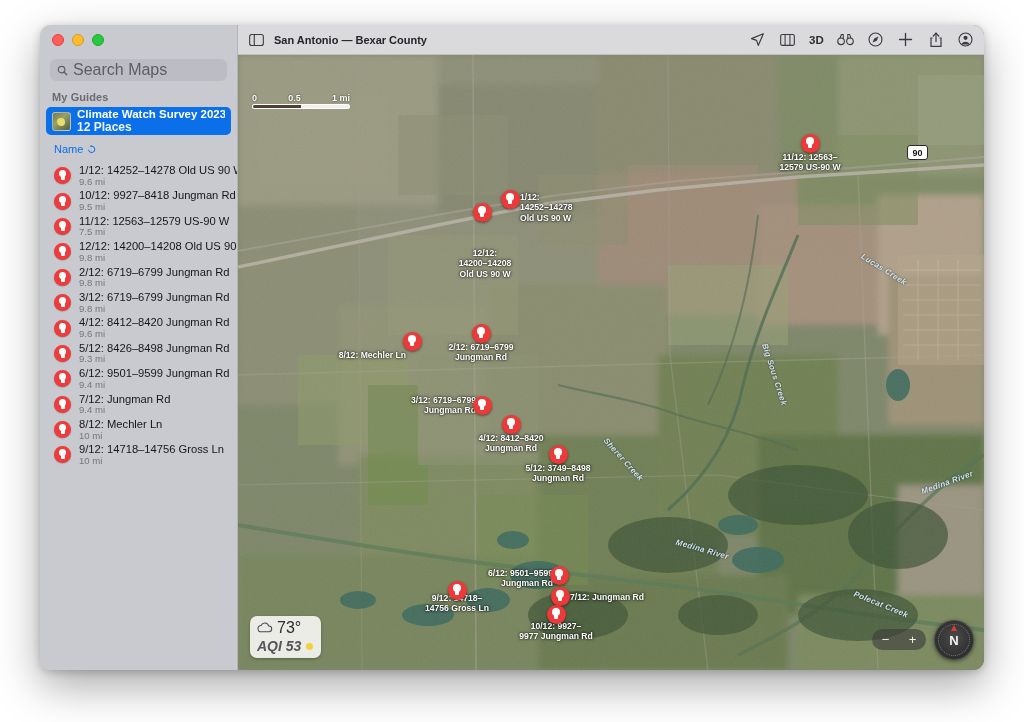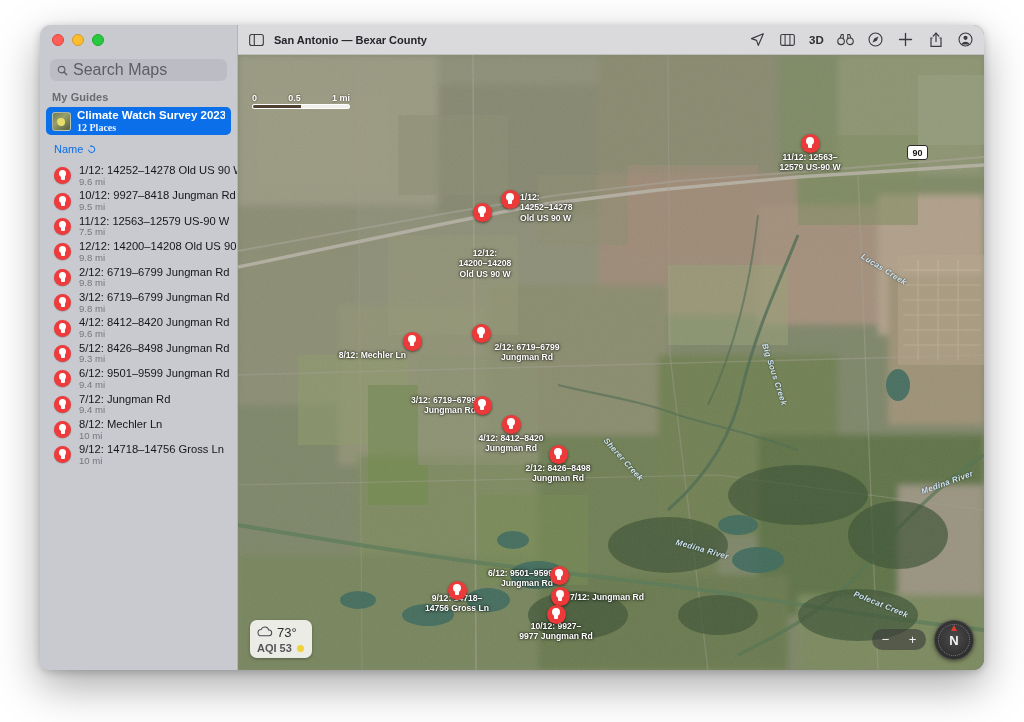--- a/index.html
+++ b/index.html
@@ -71,21 +71,21 @@
     flex: 0 0 19px; overflow:hidden; position: relative;
     background: linear-gradient(140deg,#6f7a52 0%, #99a06b 40%, #4f5d3e 100%);
     border: 0.5px solid rgba(255,255,255,0.45);
   }
   .guide-thumb:after {
     content:''; position:absolute; left:4px; top:5px; width:8px; height:8px;
     background:#e8dd6a; border-radius:50% 50% 45% 55%;
   }
   .guide-text { display:flex; flex-direction: column; justify-content: center; line-height: 1.12; overflow: hidden;}
   .guide-title { font-size: 11.5px; font-weight: 700; color: #fff; white-space: nowrap; }
-  .guide-sub   { font-size: 10px; font-weight: 600; color: #eef3fb; white-space: nowrap; font-family: Liberation Serif, serif; }
+  .guide-sub   { font-size: 12px; font-weight: 600; color: #eef3fb; white-space: nowrap; }
 
   .sort-row {
     display: flex; align-items: center; gap: 4px;
     padding: 5px 15px 4px 14px;
   }
   .sort-label { font-size: 11px; color: #0a6fe8; font-weight: 500; }
 
   .places { flex: 1; overflow: hidden; padding-top: 1px; }
   .place {
     display: flex; align-items: center; gap: 8px;
@@ -186,23 +186,23 @@
 
   
   .weather {
     position: absolute; left: 12px; bottom: 12px; z-index: 32;
     background: rgba(243,243,240,0.93);
     border-radius: 7px; padding: 3px 8px 4px 7px;
     box-shadow: 0 1px 3px rgba(0,0,0,0.3);
     min-width: 58px;
   }
   .w-top { display:flex; align-items:center; gap:4px; }
-  .w-temp { font-size: 13px; color: #2c2c30; font-weight: 400; }
+  .w-temp { font-size: 16px; color: #2c2c30; font-weight: 400; }
   .w-bot { display:flex; align-items:center; gap: 5px; margin-top: 1px; }
-  .w-aqi { font-size: 11px; color: #55555b; font-weight: 600; }
+  .w-aqi { font-size: 14px; color: #55555b; font-weight: 600; font-style: italic; }
   .w-dot { width: 7px; height: 7px; border-radius: 50%; background: #f2d23c; }
 
   
   .zoom-pill {
     position: absolute; right: 58px; bottom: 20px; z-index: 32;
     width: 54px; height: 21px; border-radius: 11px;
     background: rgba(60,60,60,0.62);
     display: flex; align-items: center; justify-content: space-around;
     color: #fff;
   }
@@ -586,36 +586,36 @@
             <div class="map-label lbl-c" style="left: 247px; top: 165px; margin-top: 28px;">12/12:
 14200–14208
 Old US 90 W</div>
             <div class="map-pin" style="left: 174px; top: 286px;">
               <div class="glyph"></div>
             </div>
             <div class="map-label lbl-r" style="left: 168px; top: 295px;">8/12: Mechler Ln</div>
             <div class="map-pin" style="left: 243px; top: 278px;">
               <div class="glyph"></div>
             </div>
-            <div class="map-label lbl-c" style="left: 243px; top: 287px; margin-left: 46px;">2/12: 6719–6799
+            <div class="map-label lbl-c" style="left: 243px; top: 287px;">2/12: 6719–6799
 Jungman Rd</div>
             <div class="map-pin" style="left: 244px; top: 350px;">
               <div class="glyph"></div>
             </div>
             <div class="map-label lbl-r" style="left: 238px; top: 340px;">3/12: 6719–6799
 Jungman Rd</div>
             <div class="map-pin" style="left: 273px; top: 369px;">
               <div class="glyph"></div>
             </div>
             <div class="map-label lbl-c" style="left: 273px; top: 378px;">4/12: 8412–8420
 Jungman Rd</div>
             <div class="map-pin" style="left: 320px; top: 399px;">
               <div class="glyph"></div>
             </div>
-            <div class="map-label lbl-c" style="left: 320px; top: 408px;">2/12: 8426–8498
+            <div class="map-label lbl-c" style="left: 320px; top: 408px;">5/12: 3749–8498
 Jungman Rd</div>
             <div class="map-pin" style="left: 321px; top: 520px;">
               <div class="glyph"></div>
             </div>
             <div class="map-label lbl-r" style="left: 315px; top: 513px;">6/12: 9501–9599
 Jungman Rd</div>
             <div class="map-pin" style="left: 322px; top: 541px;">
               <div class="glyph"></div>
             </div>
             <div class="map-label lbl-l" style="left: 332px; top: 537px;">7/12: Jungman Rd</div>

